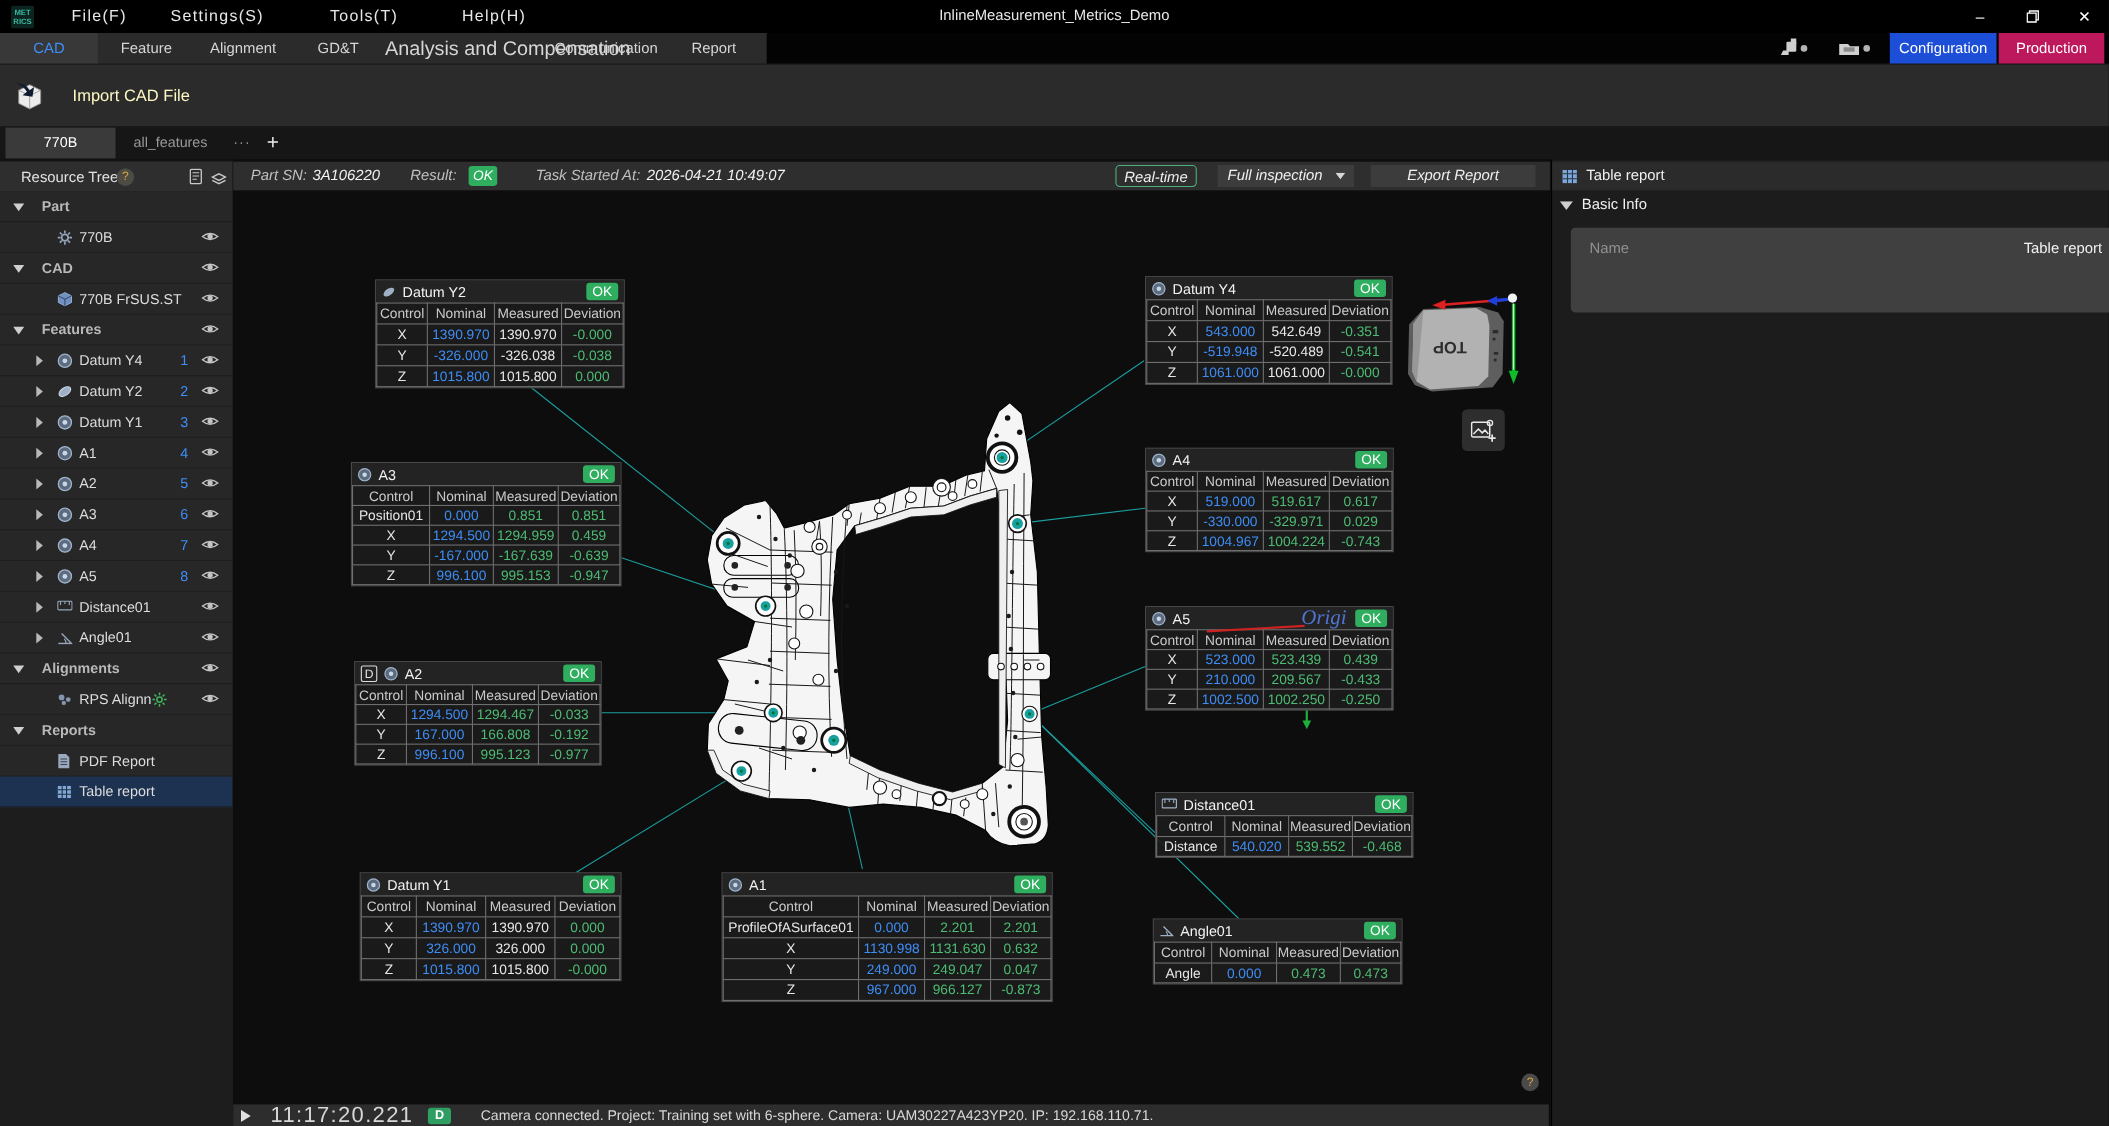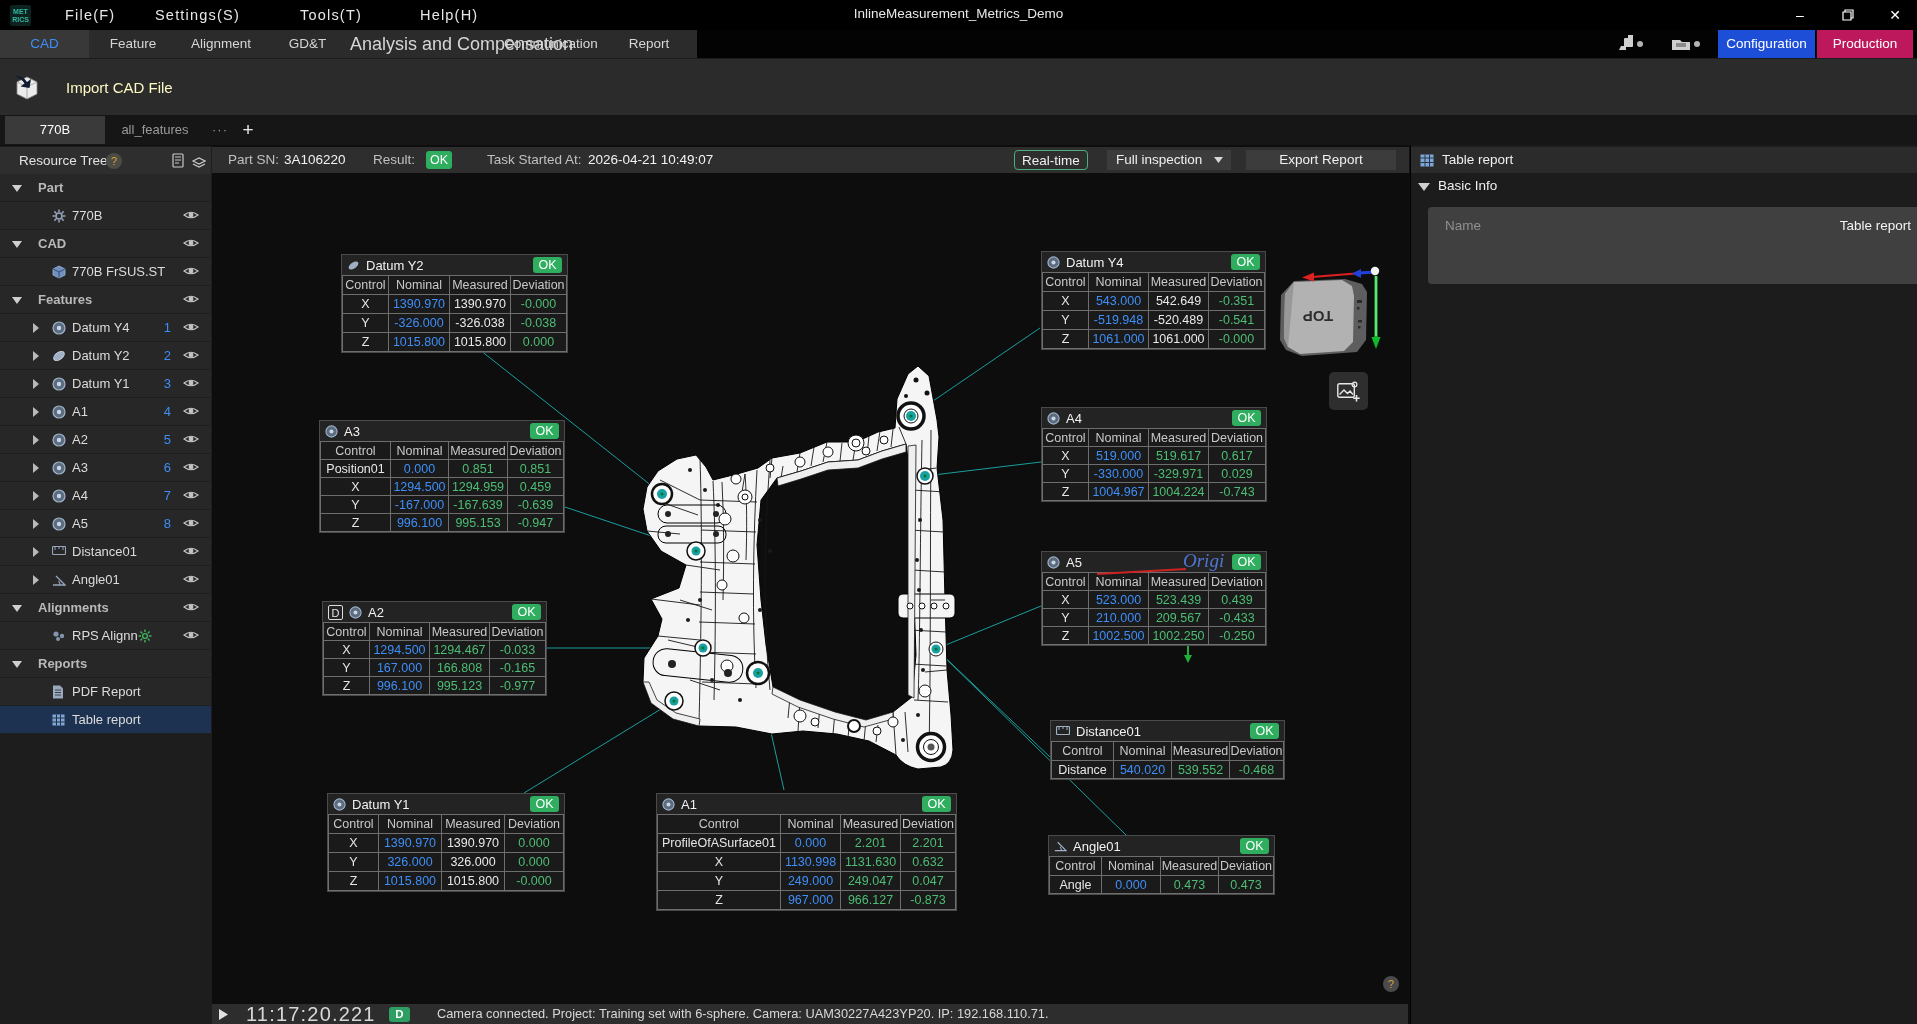--- a/index.html
+++ b/index.html
@@ -27,21 +27,21 @@
   #lphead { position:absolute; left:0; top:1px; width:211px; height:27px; background:#2e2e2e; }
   #tree { position:absolute; left:0; top:28px; width:211px; }
   .trow { position:relative; height:28px; display:flex; align-items:center; background:#272727; border-bottom:1px solid #1e1e1e; font-size:13px; color:#dcdcdc; }
   .trow.sel { background:#1d3250; }
   .trow .num { position:absolute; right:40px; color:#3e8ef7; }
   .trow .eye { position:absolute; right:12px; top:7px; }
   .thead-t { color:#b9b9b9; font-weight:bold; }
   
   #viewport { position:absolute; left:212px; top:145px; width:1197px; height:879px; background:#0d0d0d; }
   #infobar { position:absolute; left:0; top:2px; width:1197px; height:26px; background:#2e2e2e; color:#cfcfcf; font-size:13.5px; }
-  #infobar span { position:absolute; top:0; line-height:26px; }
+  #infobar span { position:absolute; top:0; line-height:26px;font-style:italic; }
   .okbadge { background:#2fae60; color:#fff; border-radius:3px; font-size:12.5px; text-align:center; }
   
   .ftbl { position:absolute; font-size:12.5px; color:#e6e6e6; background:#1c1c1ce8; border:1px solid #4a4a4a; }
   .ftbl .hd { height:20px; display:flex; align-items:center; padding:0 5px; background:#232323; }
   .ftbl .hd .nm { margin-left:6px; font-size:13px; color:#f2f2f2; }
   .ftbl .hd .ok { position:absolute; right:5px; top:2px; width:29px; height:16px; line-height:16px; }
   .ftbl table { border-collapse:collapse; table-layout:fixed; }
   .ftbl td { border:1px solid #6e6e6e; text-align:center; padding:0; overflow:hidden; white-space:nowrap; }
   .ftbl .h td { color:#c9c9c9; }
   .nom { color:#3e8ef7; }
@@ -735,21 +735,21 @@
       <tr style="height:18px">
             <td>X</td>
             <td class="nom">1294.500</td>
             <td class="grn">1294.467</td>
             <td class="grn">-0.033</td>
           </tr>
       <tr style="height:18px">
             <td>Y</td>
             <td class="nom">167.000</td>
             <td class="grn">166.808</td>
-            <td class="grn">-0.165</td>
+            <td class="grn">-0.192</td>
           </tr>
       <tr style="height:18px">
             <td>Z</td>
             <td class="nom">996.100</td>
             <td class="grn">995.123</td>
             <td class="grn">-0.977</td>
           </tr>
     </tbody>
       </table>
   </div>

